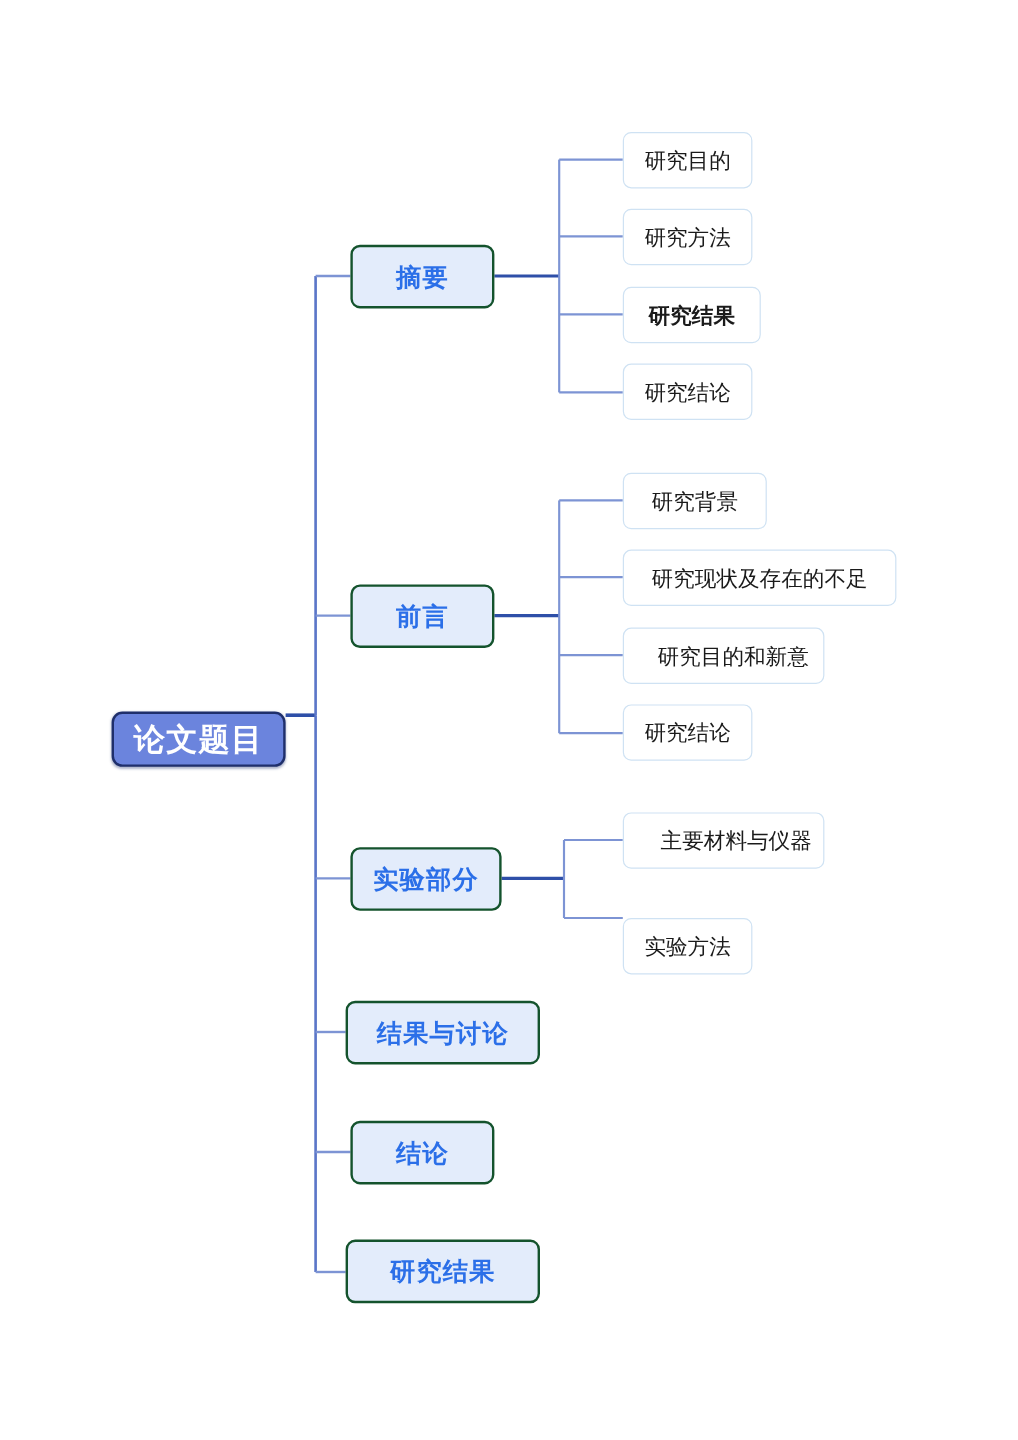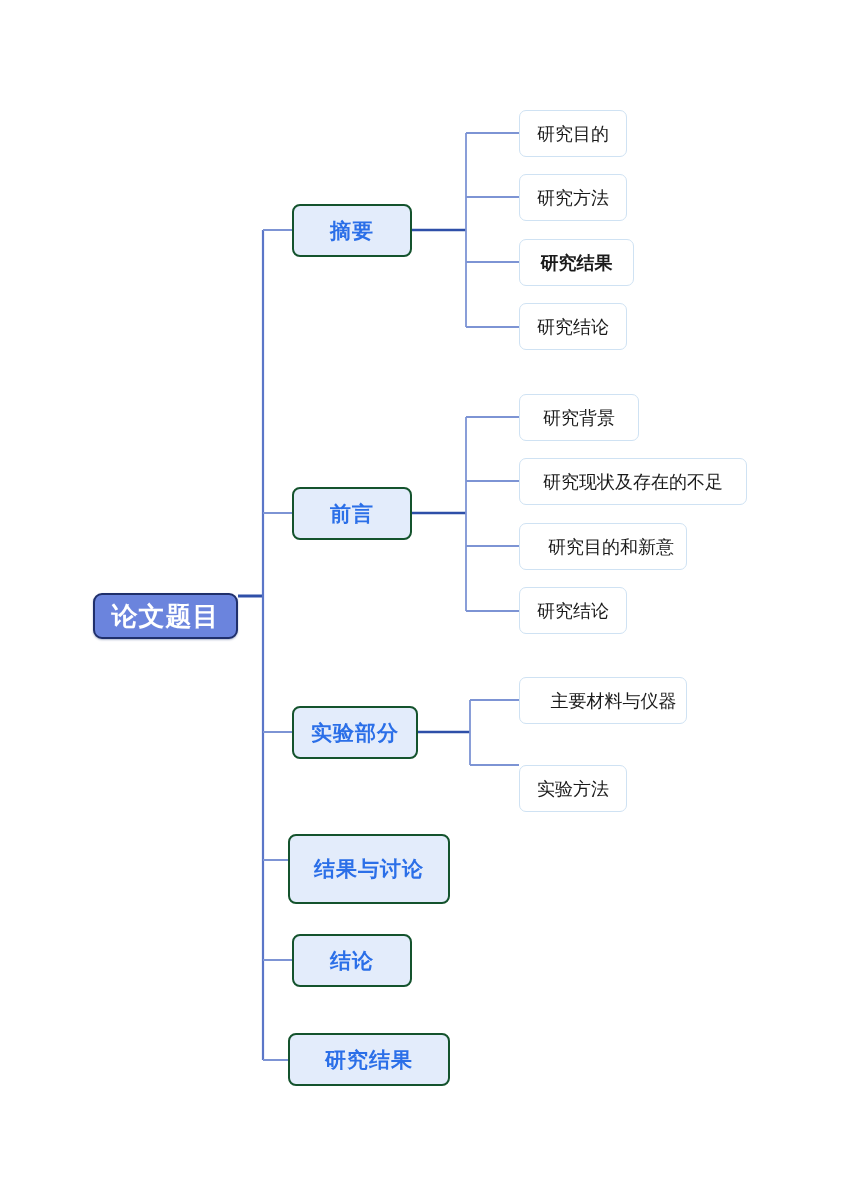--- a/index.html
+++ b/index.html
@@ -143,21 +143,21 @@
   <div class="node node-branch" style="left:292px; top:706px; width:126px; height:53px;">
     <span>实验部分</span>
   </div>
   <div class="node node-leaf" style="left:519px; top:677px; width:168px; height:47px;padding-left:21px;">
     <span>主要材料与仪器</span>
   </div>
   <div class="node node-leaf" style="left:519px; top:742px; width:108px; height:47px;margin-top:23px;">
     <span>实验方法</span>
   </div>
 
-  <div class="node node-branch" style="left:288px; top:834px; width:162px; height:70px;">
+  <div class="node node-branch" style="left:288px; top:834px; width:162px; height:53px;">
     <span>结果与讨论</span>
   </div>
 
   <div class="node node-branch" style="left:292px; top:934px; width:120px; height:53px;">
     <span>结论</span>
   </div>
 
   <div class="node node-branch" style="left:288px; top:1033px; width:162px; height:53px;">
     <span>研究结果</span>
   </div>

